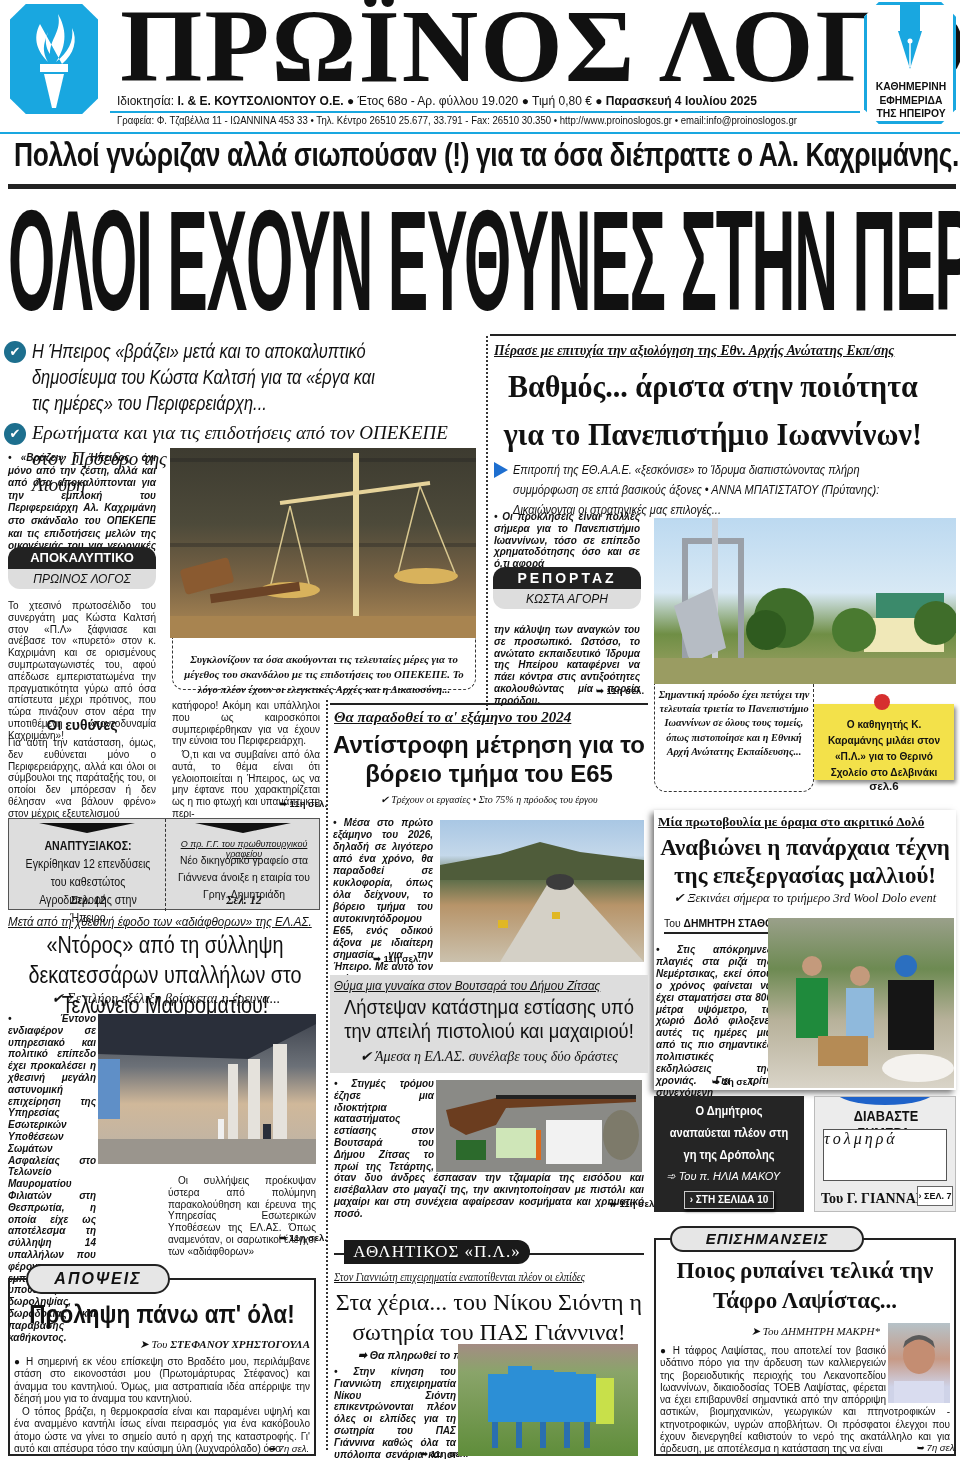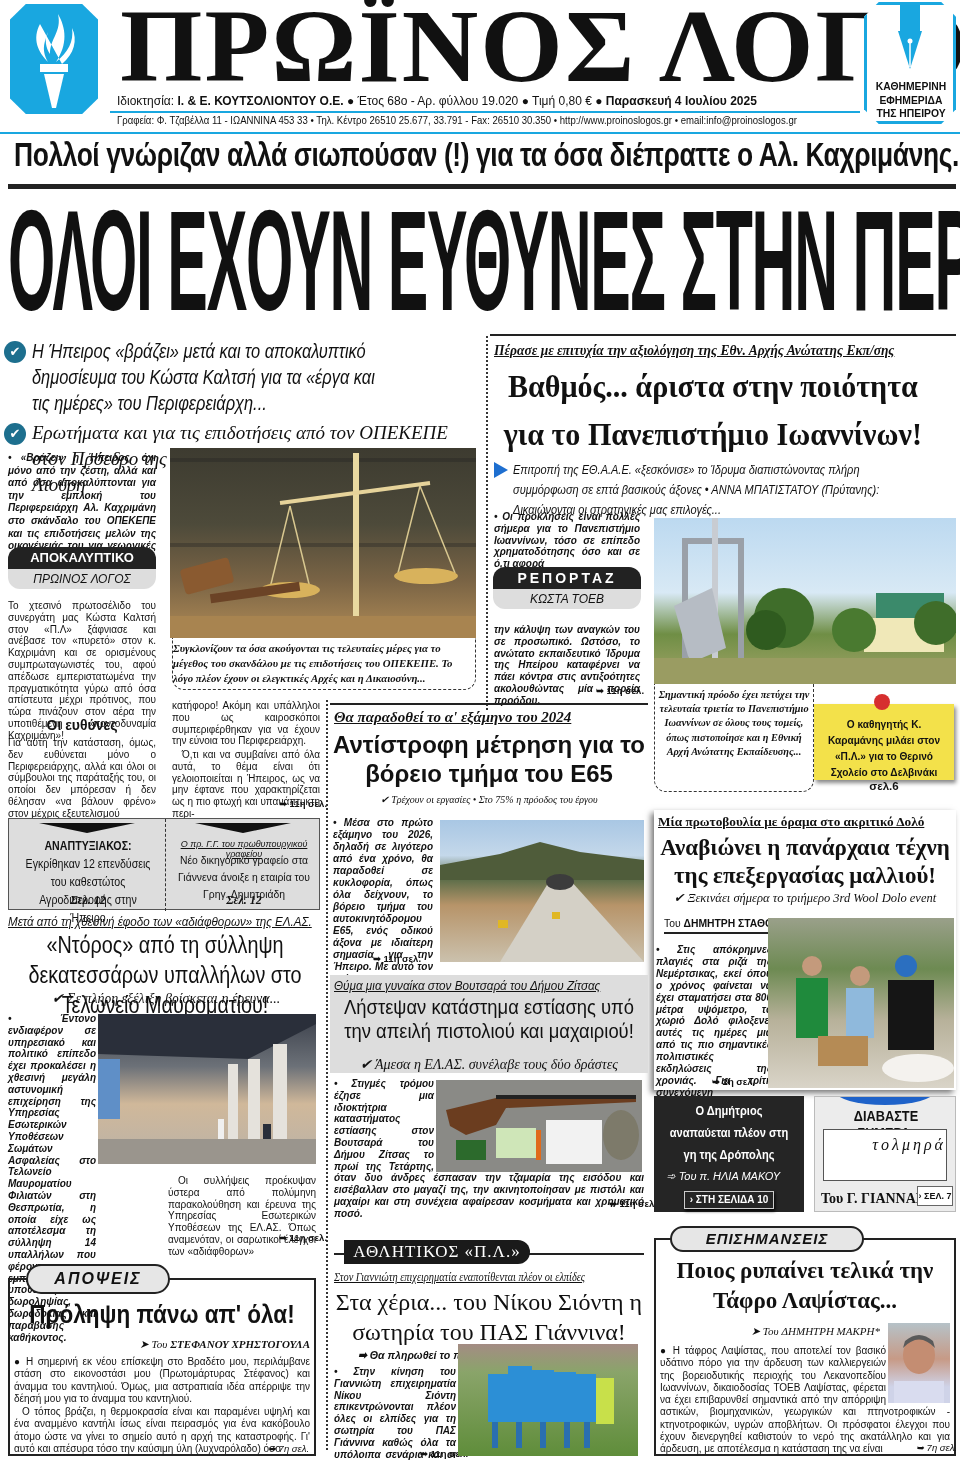--- a/index.html
+++ b/index.html
@@ -100,21 +100,21 @@
     <line x1="250" y1="38" x2="285" y2="125" stroke="#d9c890" stroke-width="1.5"></line>
     <ellipse cx="256" cy="128" rx="32" ry="8" fill="#d8b25c"></ellipse>
     <ellipse cx="120" cy="142" rx="30" ry="8" fill="#d8b25c"></ellipse>
     <rect x="12" y="115" width="50" height="26" rx="4" fill="#8a5a30" transform="rotate(-15 37 128)"></rect>
     <rect x="40" y="140" width="90" height="9" fill="#6b4326" transform="rotate(-8 85 144)"></rect>
     <rect x="0" y="168" width="306" height="22" fill="#a88450"></rect>
   </svg>
 </div>
 
 <div class="abs dash" style="left:172px;top:638px;width:304px;height:52px;border-top:none;border-radius:0 0 12px 12px;" data-name="lead-caption-box">
-  <div class="serif bi" style="font-size:10.8px;line-height:15px;padding-top:3px;" data-name="lead-caption">Συγκλονίζουν τα όσα ακούγονται τις τελευταίες μέρες για το μέγεθος του σκανδάλου με τις επιδοτήσεις του ΟΠΕΚΕΠΕ. Το λόγο πλέον έχουν οι ελεγκτικές Αρχές και η Δικαιοσύνη...</div>
+  <div class="serif bi" style="font-size:10.8px;line-height:15px;text-align:center;padding-top:14px;" data-name="lead-caption">Συγκλονίζουν τα όσα ακούγονται τις τελευταίες μέρες για το μέγεθος του σκανδάλου με τις επιδοτήσεις του ΟΠΕΚΕΠΕ. Το λόγο πλέον έχουν οι ελεγκτικές Αρχές και η Δικαιοσύνη...</div>
 </div>
 
 <div class="abs bodytext" style="left:8px;top:600px;width:148px;font-size:10px;line-height:11.8px;" data-name="lead-body-1">Το χτεσινό πρωτοσέλιδο του συνεργάτη μας Κώστα Καλτσή στον «Π.Λ» ξάφνιασε και ανέβασε τον «πυρετό» στον κ. Καχριμάνη και σε ορισμένους συμπρωταγωνιστές του, αφού απέδωσε εμπεριστατωμένα την πραγματικότητα γύρω από όσα απίστευτα μέχρι πρότινος, που τώρα πινάζουν στον αέρα την υποτιθέμενη «παντοδυναμία Καχριμάνη»!</div>
 <div class="abs b" style="left:8px;top:717px;width:148px;text-align:center;font-size:14px;" data-name="lead-subhead">Οι ευθύνες</div>
 <div class="abs bodytext" style="left:8px;top:737px;width:148px;font-size:10px;line-height:11.8px;" data-name="lead-body-2">Για αυτή την κατάσταση, όμως, δεν ευθύνεται μόνο ο Περιφερειάρχης, αλλά και όλοι οι σύμβουλοι της παράταξής του, οι οποίοι δεν μπόρεσαν ή δεν θέλησαν «να βάλουν φρένο» στον μέχρις εξευτελισμού</div>
 
 <div class="abs bodytext" style="left:172px;top:700px;width:148px;font-size:10px;line-height:11.8px;" data-name="lead-body-3">κατήφορο! Ακόμη και υπάλληλοι που ως καιροσκόποι συμπεριφέρθηκαν για να έχουν την εύνοια του Περιφερειάρχη.</div>
 <div class="abs bodytext" style="left:172px;top:749px;width:148px;font-size:10px;line-height:11.8px;text-indent:10px;" data-name="lead-body-4">Ό,τι και να συμβαίνει από όλα αυτά, το θέμα είναι ότι γελοιοποιείται η Ήπειρος, ως να μην έφτανε που χαρακτηρίζεται ως η πιο φτωχή και υπανάπτυκτη περι-</div>
 <div class="abs more" style="left:279px;top:798px;" data-name="lead-continue">➥ 11η σελ.</div>
 
@@ -124,21 +124,21 @@
 <div class="abs sep" style="left:490px;top:334px;width:466px;height:2px;" data-name="section-rule"></div>
 <div class="abs serif bi" style="left:494px;top:342px;font-size:15px;text-decoration:underline;white-space:nowrap;transform:scaleX(0.9);transform-origin:left top;" data-name="university-kicker">Πέρασε με επιτυχία την αξιολόγηση της Εθν. Αρχής Ανώτατης Εκπ/σης</div>
 <div class="abs serif b" style="left:492px;top:362px;width:470px;font-size:32px;line-height:48px;text-align:center;transform:scaleX(0.94);transform-origin:left top;" data-name="university-headline">Βαθμός... άριστα στην ποιότητα για το Πανεπιστήμιο Ιωαννίνων!</div>
 <div class="abs" style="left:494px;top:460px;width:466px;display:flex;gap:5px;" data-name="university-deck">
   <span data-name="flag-icon" style="flex:none;width:14px;height:16px;background:#1e6fd0;clip-path:polygon(0 0,100% 50%,0 100%);margin-top:2px;"></span>
   <span class="it" style="font-size:12.5px;line-height:20px;transform:scaleX(0.88);transform-origin:left top;display:block;width:520px;" data-name="university-deck-text">Επιτροπή της ΕΘ.Α.Α.Ε. «ξεσκόνισε» το Ίδρυμα διαπιστώνοντας πλήρη συμμόρφωση σε επτά βασικούς άξονες • ΑΝΝΑ ΜΠΑΤΙΣΤΑΤΟΥ (Πρύτανης): Δικαιώνονται οι στρατηγικές μας επιλογές...</span>
 </div>
 <div class="abs bodytext bi" style="left:494px;top:511px;width:146px;font-size:10px;line-height:11.8px;" data-name="university-intro">• Οι προκλήσεις είναι πολλές σήμερα για το Πανεπιστήμιο Ιωαννίνων, τόσο σε επίπεδο χρηματοδότησης όσο και σε ό,τι αφορά</div>
 <div class="abs" style="left:493px;top:567px;width:148px;" data-name="report-tag">
   <div style="background:#222;color:#fff;font-weight:bold;font-size:14px;letter-spacing:3px;text-align:center;height:22px;line-height:22px;border-radius:12px 12px 0 0;" data-name="report-tag-top">ΡΕΠΟΡΤΑΖ</div>
-  <div style="background:#ddd;font-style:italic;font-size:12px;text-align:center;height:20px;line-height:20px;border-radius:0 0 12px 12px;" data-name="report-tag-bottom">ΚΩΣΤΑ ΤΟΕΒ</div>
+  <div style="background:#ddd;font-style:italic;font-size:12px;text-align:center;height:20px;line-height:20px;border-radius:0 0 12px 12px;" data-name="report-tag-bottom">ΚΩΣΤΑ ΑΓΟΡΗ</div>
 </div>
 <div class="abs bodytext bi" style="left:494px;top:624px;width:146px;font-size:10px;line-height:11.8px;" data-name="university-body">την κάλυψη των αναγκών του σε προσωπικό. Ωστόσο, το ανώτατο εκπαιδευτικό Ίδρυμα της Ηπείρου καταφέρνει να πάει κόντρα στις αντιξοότητες ακολουθώντας μία πορεία προόδου.</div>
 <div class="abs more" style="left:596px;top:685px;" data-name="university-continue">➥ 11η σελ.</div>
 
 <div class="abs photo" style="left:654px;top:518px;width:302px;height:166px;background:linear-gradient(180deg,#bcd9f0 0%,#d8e9f5 45%,#6f8e45 70%,#a5a66a 100%);" data-name="university-photo">
   <svg width="302" height="166" viewBox="0 0 302 166" data-name="university-illustration">
     <rect x="28" y="20" width="6" height="120" fill="#9aa0a8"></rect>
       <rect x="28" y="20" width="62" height="6" fill="#9aa0a8"></rect>
       <rect x="84" y="20" width="6" height="120" fill="#9aa0a8"></rect>
     <rect x="58" y="0" width="6" height="140" fill="#c8ccd2"></rect>
@@ -230,21 +230,21 @@
     <rect x="0" y="125" width="218" height="25" fill="#9a958d"></rect>
   </svg>
 </div>
 <div class="abs bodytext bi" style="left:8px;top:1166px;width:148px;font-size:10px;line-height:11.8px;" data-name="customs-body-left-cont"></div>
 <div class="abs bodytext" style="left:168px;top:1175px;width:148px;font-size:10px;line-height:11.8px;text-indent:10px;" data-name="customs-body-right">Οι συλλήψεις προέκυψαν ύστερα από πολύμηνη παρακολούθηση και έρευνα της Υπηρεσίας Εσωτερικών Υποθέσεων της ΕΛ.ΑΣ. Όπως αναμενόταν, οι σαρωτικοί έλεγχοι των «αδιάφθορων»</div>
 <div class="abs more" style="left:279px;top:1232px;" data-name="customs-continue">➥ 11η σελ.</div>
 
 <div class="abs" style="left:330px;top:975px;width:318px;height:98px;background:#ddd;" data-name="robbery-header"></div>
 <div class="abs it" style="left:334px;top:978px;width:314px;font-size:13px;text-decoration:underline;white-space:nowrap;transform:scaleX(0.9);transform-origin:left top;" data-name="robbery-kicker">Θύμα μια γυναίκα στον Βουτσαρά του Δήμου Ζίτσας</div>
 <div class="abs" style="left:330px;top:995px;width:318px;text-align:center;font-size:20px;line-height:24px;transform:scaleX(0.92);transform-origin:center top;" data-name="robbery-headline">Λήστεψαν κατάστημα εστίασης υπό την απειλή πιστολιού και μαχαιριού!</div>
-<div class="abs serif it" style="left:330px;top:1048px;width:318px;text-align:center;font-size:14px;margin-top:8px;" data-name="robbery-deck">✔ Άμεσα η ΕΛ.ΑΣ. συνέλαβε τους δύο δράστες</div>
+<div class="abs serif it" style="left:330px;top:1048px;width:318px;text-align:center;font-size:14px;" data-name="robbery-deck">✔ Άμεσα η ΕΛ.ΑΣ. συνέλαβε τους δύο δράστες</div>
 <div class="abs bodytext bi" style="left: 334px; top: 1078px; width: 310px; font-size: 10px; line-height: 11.8px;" data-name="robbery-body"><div data-name="wrap-spacer" style="float: right; width: 210px; height: 94px;"></div><span data-name="robbery-body-text">• Στιγμές τρόμου έζησε μια ιδιοκτήτρια καταστήματος εστίασης στον Βουτσαρά του Δήμου Ζίτσας το πρωί της Τετάρτης, όταν δυο άνδρες έσπασαν την τζαμαρία της εισόδου και εισέβαλλαν στο μαγαζί της, την ακινητοποίησαν με πιστόλι και μαχαίρι και στη συνέχεια αφαίρεσαν κοσμήματα και χρηματικό ποσό.</span></div>
 <div class="abs photo" style="left:436px;top:1080px;width:206px;height:92px;background:#8a8a86;" data-name="weapons-photo">
   <svg width="206" height="92" viewBox="0 0 206 92" data-name="weapons-illustration">
     <polygon points="10,30 60,18 200,16 200,22 70,28 60,45 30,55 14,46" fill="#6b3d1f"></polygon>
     <rect x="60" y="15" width="140" height="4" fill="#222"></rect>
     <rect x="60" y="48" width="40" height="30" fill="#cfe6b8"></rect>
       <rect x="110" y="40" width="56" height="44" fill="#f2f2f2"></rect>
     <rect x="20" y="60" width="30" height="20" fill="#2c6a2c"></rect>
       <rect x="100" y="50" width="5" height="30" fill="#e06a1a"></rect>
     <ellipse cx="185" cy="55" rx="18" ry="25" fill="#7d7a6a"></ellipse>
@@ -254,21 +254,21 @@
 
 <div class="abs" style="left:654px;top:1096px;width:150px;height:116px;background:#252525;" data-name="promo-dark">
   <div style="color:#fff;font-weight:bold;font-size:13.5px;line-height:22px;text-align:center;padding-top:4px;transform:scaleX(0.82);" data-name="promo-dark-title">Ο Δημήτριος αναπαύεται πλέον στη γη της Δρόπολης</div>
   <div class="it" style="color:#fff;font-size:11px;text-align:right;padding-right:24px;margin-top:4px;" data-name="promo-dark-author">➾ Του π. ΗΛΙΑ ΜΑΚΟΥ</div>
   <div style="margin:8px auto 0;width:90px;border:1px solid #ccc;color:#fff;font-weight:bold;font-size:10px;text-align:center;height:18px;line-height:16px;box-shadow:1px 2px 3px #000;" data-name="promo-dark-button">› ΣΤΗ ΣΕΛΙΔΑ 10</div>
 </div>
 <div class="abs" style="left:814px;top:1096px;width:142px;height:116px;background:#ececec;border:1px solid #bbb;overflow:hidden;" data-name="promo-read-today">
   <div class="abs" style="left:20px;top:-20px;width:100px;height:28px;border-radius:50%;background:#1e62c9;" data-name="promo-arc"></div>
   <div class="abs b" style="left:0;top:10px;width:142px;text-align:center;font-size:15px;transform:scaleX(0.85);" data-name="promo-read-title">ΔΙΑΒΑΣΤΕ ΣΗΜΕΡΑ:</div>
   <div class="abs" style="left:8px;top:32px;width:124px;height:52px;border:1px solid #555;background:#fff;" data-name="tolmira-logo">
-    <div class="serif it" style="text-align:right;font-size:16px;letter-spacing:3px;padding-top:6px;" data-name="tolmira-logo-text">τολμηρά</div>
+    <div class="serif it" style="text-align:left;font-size:16px;letter-spacing:3px;" data-name="tolmira-logo-text">τολμηρά</div>
   </div>
   <div class="abs serif b" style="left:6px;top:94px;font-size:14px;" data-name="promo-read-author">Του Γ. ΓΙΑΝΝΑΚΗ</div>
   <div class="abs" style="left:102px;top:89px;width:36px;height:20px;border:1px solid #666;background:#fff;font-size:9px;font-weight:bold;text-align:center;line-height:18px;" data-name="promo-read-button">› ΣΕΛ. 7</div>
 </div>
 
 <div class="abs" style="left:8px;top:1278px;width:308px;height:178px;border:2px solid #222;" data-name="opinion-box"></div>
 <div class="abs" style="left:26px;top:1264px;width:144px;height:30px;border:2px solid #222;border-radius:15px;background:#e6e6e6;" data-name="opinion-section-tab">
   <div class="bi" style="text-align:center;font-size:16px;letter-spacing:2px;line-height:26px;" data-name="opinion-section">ΑΠΟΨΕΙΣ</div>
 </div>
 <div class="abs b" style="left:8px;top:1300px;width:308px;text-align:center;font-size:25px;transform:scaleX(0.9);" data-name="opinion-headline">Πρόληψη πάνω απ' όλα!</div>

